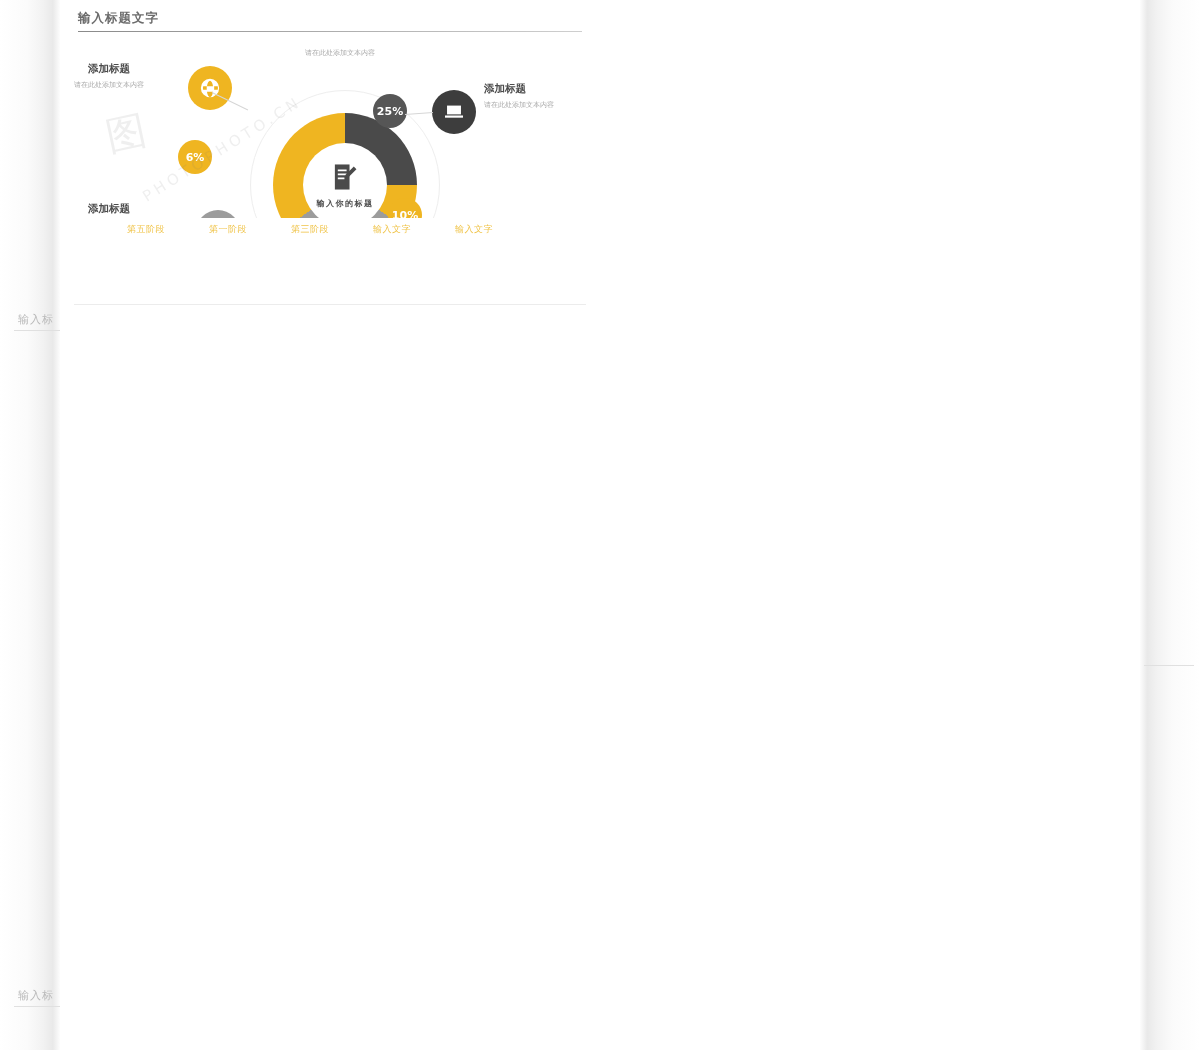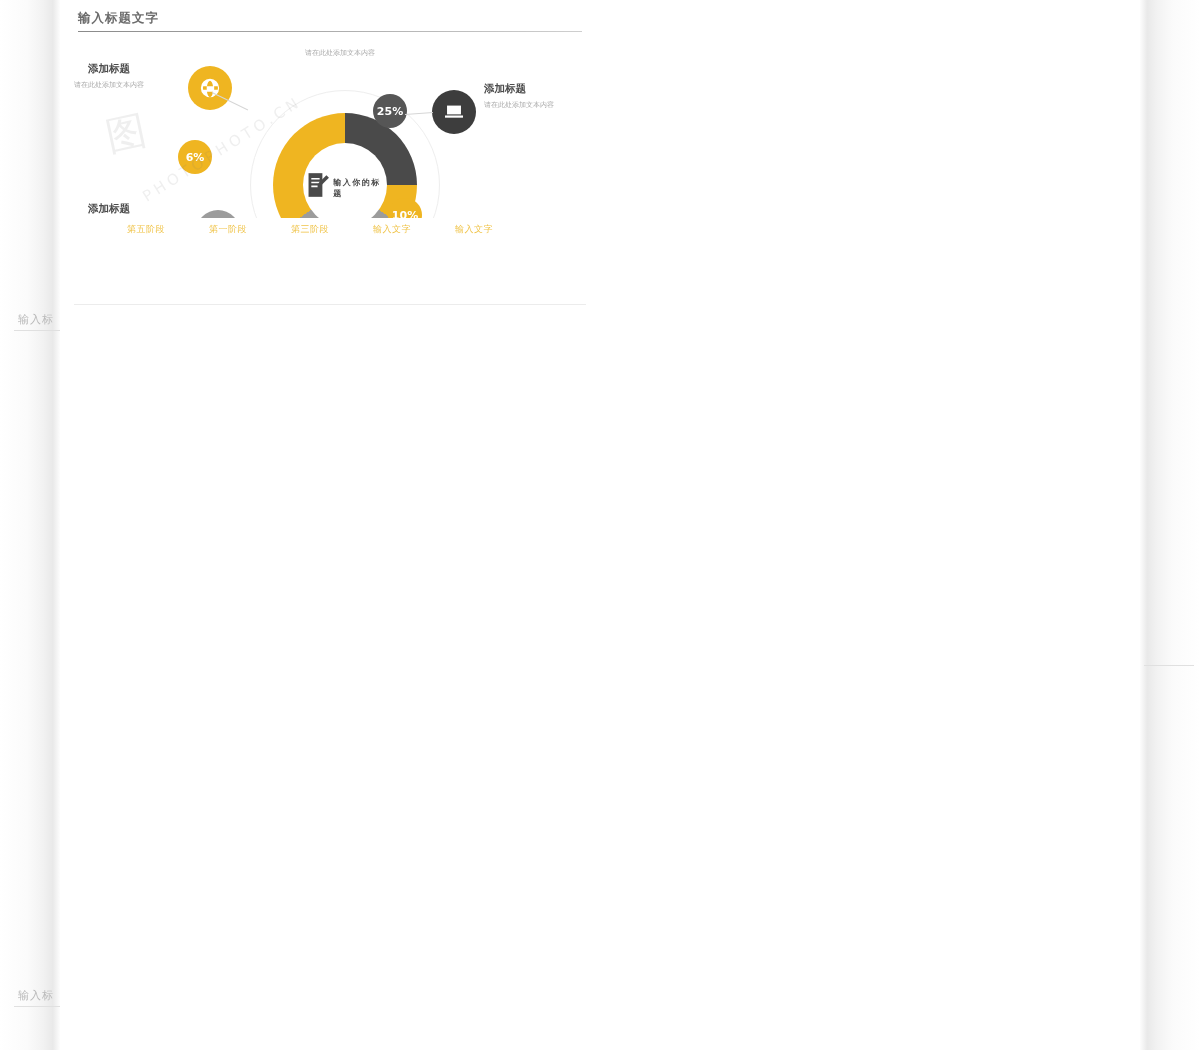--- a/index.html
+++ b/index.html
@@ -143,21 +143,21 @@
   .ph.meet { background:linear-gradient(180deg,#e8eef1 0%,#cfdade 45%,#b9c6cb 100%); }
   .ph.meet .pane { position:absolute; background:rgba(255,255,255,.55); }
   .ph.meet .p2 { position:absolute; border-radius:50% 50% 42% 42%; }
   .cap-y { position:absolute; font-size:9px; color:#EFC958; font-weight:700; letter-spacing:.5px; }
   .body-txt { position:absolute; font-size:8px; color:#6d6d6d; line-height:1.9; }
 
   
   .donut-outline { position:absolute; border-radius:50%; border:1px solid #eeeeee; }
   .donut { position:absolute; border-radius:50%; }
   .donut .hole { position:absolute; border-radius:50%; background:#fff;
-                 display:flex; flex-direction:row; align-items:center; justify-content:center; }
+                 display:flex; flex-direction:column; align-items:center; justify-content:center; }
   .donut .hole svg { width:32px; height:32px; fill:#4a4a4a; }
   .donut .hole .dt { font-size:8px; color:#4a4a4a; letter-spacing:1.5px; margin-top:5px; font-weight:700; }
   .bub { position:absolute; border-radius:50%; display:flex; align-items:center; justify-content:center;
          font-size:11px; color:#fff; font-weight:700; }
   .dnode { position:absolute; border-radius:50%; display:flex; align-items:center; justify-content:center; }
   .dnode svg { width:50%; height:50%; fill:#fff; }
   .dlab { position:absolute; font-size:10.5px; color:#4c4c4c; font-weight:700; white-space:nowrap; }
   .dsub { position:absolute; font-size:7px; color:#a9a9a9; white-space:nowrap; }
   .leader { position:absolute; height:1px; background:#d6d6d6; transform-origin:left center; }
 

